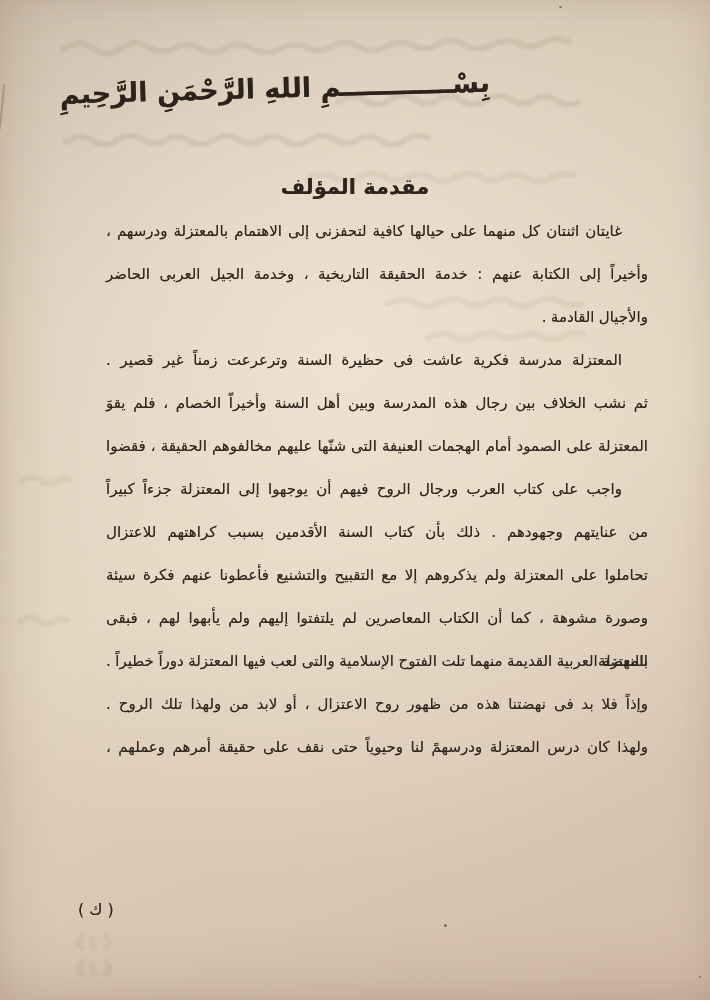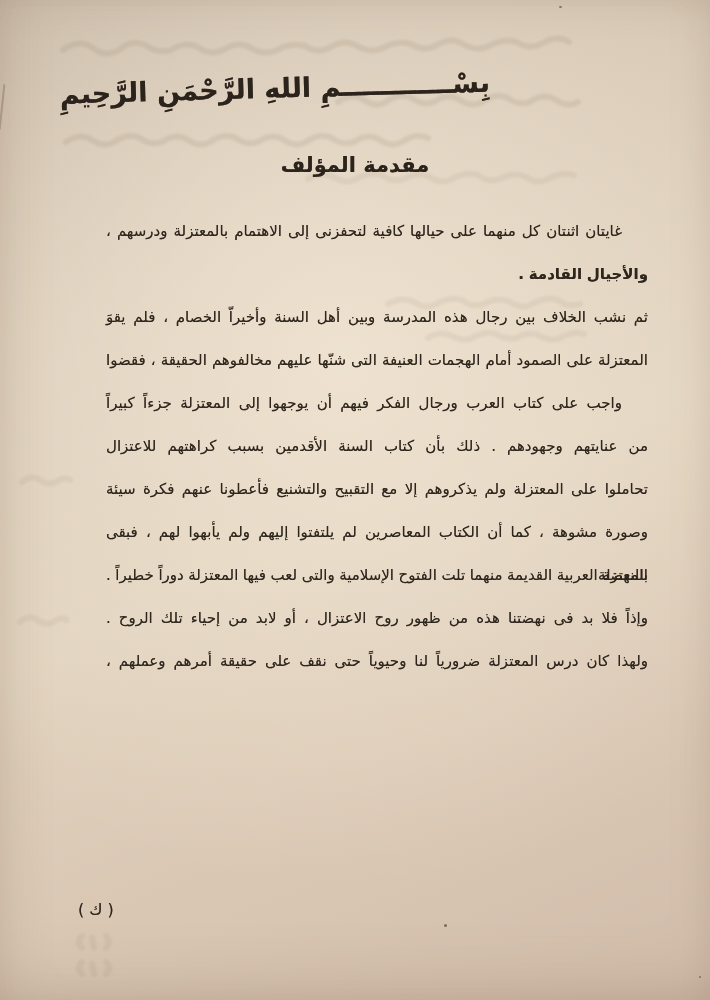--- a/index.html
+++ b/index.html
@@ -19,34 +19,34 @@
       inset 0 24px 55px -40px rgba(118,92,72,.18);
     direction:rtl;
   }
   .basmala{
     position:absolute;top:60px;left:110px;width:380px;
     text-align:center;font-size:27px;font-weight:bold;line-height:56px;
     color:#2c241c;white-space:nowrap;transform:rotate(-1.6deg);
     text-shadow:0 0 .6px rgba(44,36,28,.65);
   }
   .heading{
-    position:absolute;top:147px;left:0;right:0;
+    position:absolute;top:169px;left:0;right:0;
     text-align:center;font-size:21px;font-weight:bold;line-height:36px;
     color:#2c241c;text-shadow:0 0 .5px rgba(44,36,28,.6);
   }
   .text-col{
     position:absolute;top:210px;right:62px;left:66px;direction:rtl;margin-left:40px;
   }
   .line{
     height:43px;line-height:43px;font-size:15px;color:#2e261d;
     text-shadow:0 0 .5px rgba(46,38,29,.55);
     word-spacing:-0.5px;
   }
   .j{text-align:justify;text-align-last:justify;}
-  .r{text-align:right;text-align-last:right;font-weight:bold;}
+  .r{text-align:right;text-align-last:right;}
   .ind{padding-right:26px;}
   .folio{
     position:absolute;top:900px;left:78px;font-size:16px;color:#2e261d;
     direction:rtl;text-shadow:0 0 .5px rgba(46,38,29,.5);
   }
   .bleed{position:absolute;opacity:.13;filter:blur(1.3px);pointer-events:none;}
   .bleed path{stroke:#7b6a56;stroke-width:3;fill:none;stroke-linecap:round;}
   .bleed.lighter{opacity:.09;}
   .speck{position:absolute;border-radius:50%;background:#3a3027;}
   .edge-line{
@@ -92,29 +92,31 @@
   <div class="speck" style="top:924px;left:444px;width:3px;height:3px;opacity:.6;"></div>
   <div class="speck" style="top:976px;left:699px;width:2px;height:2px;opacity:.5;"></div>
   <div class="edge-line"></div>
 
   <div class="basmala">بِسْــــــــــــمِ اللهِ الرَّحْمَنِ الرَّحِيمِ</div>
 
   <div class="heading">مقدمة المؤلف</div>
 
   <div class="text-col">
     <div class="line j ind">غايتان اثنتان كل منهما على حيالها كافية لتحفزنى إلى الاهتمام بالمعتزلة ودرسهم ،</div>
+    <div class="line j">وأخيراً إلى الكتابة عنهم : خدمة الحقيقة التاريخية ، وخدمة الجيل العربى الحاضر</div>
     <div class="line r">والأجيال القادمة .</div>
 
+    <div class="line j ind">المعتزلة مدرسة فكرية عاشت فى حظيرة السنة وترعرعت زمناً غير قصير .</div>
     <div class="line j">ثم نشب الخلاف بين رجال هذه المدرسة وبين أهل السنة وأخيراّ الخصام ، فلم يقوَ</div>
     <div class="line j">المعتزلة على الصمود أمام الهجمات العنيفة التى شنّها عليهم مخالفوهم الحقيقة ، فقضوا</div>
 
-    <div class="line j ind">واجب على كتاب العرب ورجال الفكر فيهم أن يوجهوا إلى المعتزلة جزءاً كبيراً</div>
+    <div class="line j ind">واجب على كتاب العرب ورجال الروح فيهم أن يوجهوا إلى المعتزلة جزءاً كبيراً</div>
     <div class="line j">من عنايتهم وجهودهم . ذلك بأن كتاب السنة الأقدمين بسبب كراهتهم للاعتزال</div>
     <div class="line j">تحاملوا على المعتزلة ولم يذكروهم إلا مع التقبيح والتشنيع فأعطونا عنهم فكرة سيئة</div>
     <div class="line j">وصورة مشوهة ، كما أن الكتاب المعاصرين لم يلتفتوا إليهم ولم يأبهوا لهم ، فبقى المعتزلة</div>
     <div class="line j">بالنهضة العربية القديمة منهما تلت الفتوح الإسلامية والتى لعب فيها المعتزلة دوراً خطيراً .</div>
-    <div class="line j">وإذاً فلا بد فى نهضتنا هذه من ظهور روح الاعتزال ، أو لابد من إحياء تلك الروح .</div>
-    <div class="line j">ولهذا كان درس المعتزلة ضرورياً لنا وحيوياً حتى نقف على حقيقة أمرهم وعملهم ،</div>
+    <div class="line j">وإذاً فلا بد فى نهضتنا هذه من ظهور روح الاعتزال ، أو لابد من ولهذا تلك الروح .</div>
+    <div class="line j">ولهذا كان درس المعتزلة ودرسهمً لنا وحيوياً حتى نقف على حقيقة أمرهم وعملهم ،</div>
   </div>
 
   <div class="folio">( ك )</div>
 
 </div>
 
 </body></html>

